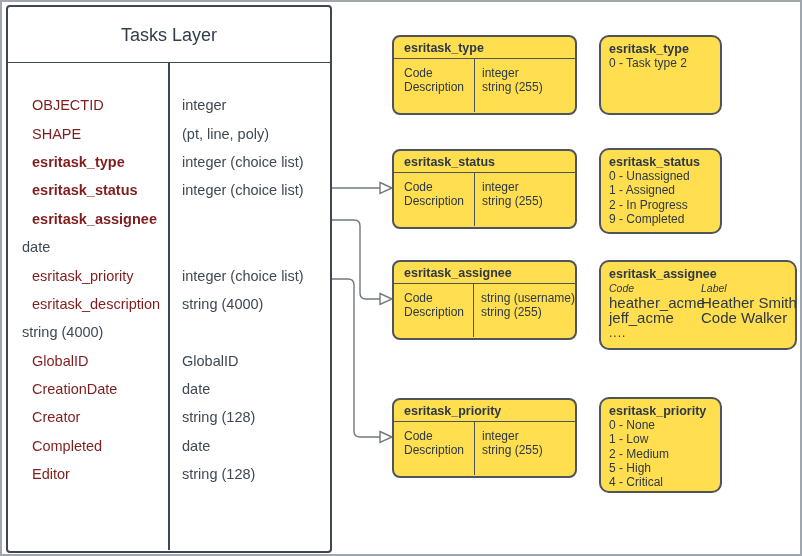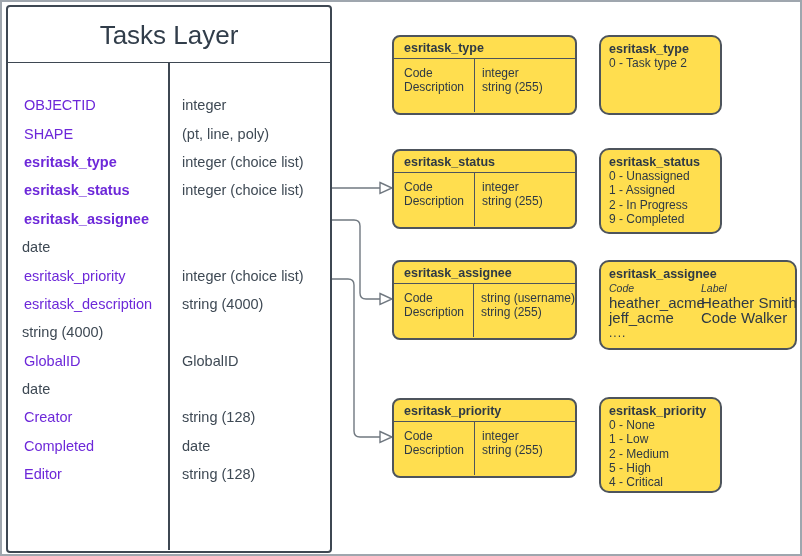--- a/index.html
+++ b/index.html
@@ -9,27 +9,27 @@
     border:2px solid #9fa6ae;overflow:hidden;
     font-family:"Liberation Sans","DejaVu Sans",sans-serif;color:#2e3945;
   }
   
   .tasks-table{
     position:absolute;left:4px;top:3px;width:326px;height:548px;
     background:#ffffff;border:2px solid #3e4752;border-radius:4px;
   }
   .tasks-title{
     height:56px;line-height:56px;text-align:center;
-    font-size:26px;color:#313d4a;border-bottom:1.5px solid #3e4752;
+    font-size:18px;color:#313d4a;border-bottom:1.5px solid #3e4752;
   }
   .tasks-body{position:relative;height:calc(100% - 57.5px);}
   .tasks-vdiv{position:absolute;left:160px;top:0;bottom:0;width:1.5px;background:#3e4752;}
   .tasks-rows{position:absolute;left:0;right:0;top:28px;}
   .trow{display:grid;grid-template-columns:160px 1fr;height:28.4px;align-items:center;}
-  .fname{padding-left:16px;font-size:14.5px;color:#6d28d9;white-space:nowrap;}
+  .fname{padding-left:24px;font-size:14.5px;color:#7f1d1d;white-space:nowrap;}
   .ftype{padding-left:14px;font-size:14.5px;color:#3e4954;white-space:nowrap;}
   .b .fname{font-weight:bold;}
   
   .dom-box{
     position:absolute;left:390px;width:185px;height:80px;
     background:#ffde4f;border:2px solid #4d545c;border-radius:8px;overflow:hidden;
   }
   .dom-header{
     height:22px;padding:4px 0 0 10px;font-size:12.5px;font-weight:bold;
     color:#2e3945;border-bottom:1.5px solid #4d545c;
@@ -103,20 +103,21 @@
             <div class="ftype">string (4000)</div>
           </div>
         <div class="trow">
             <div class="ftype">string (4000)</div>
           </div>
         <div class="trow">
             <div class="fname">GlobalID</div>
             <div class="ftype">GlobalID</div>
           </div>
         <div class="trow">
+            <div class="fname">CreationDate</div>
             <div class="ftype">date</div>
           </div>
         <div class="trow">
             <div class="fname">Creator</div>
             <div class="ftype">string (128)</div>
           </div>
         <div class="trow">
             <div class="fname">Completed</div>
             <div class="ftype">date</div>
           </div>

